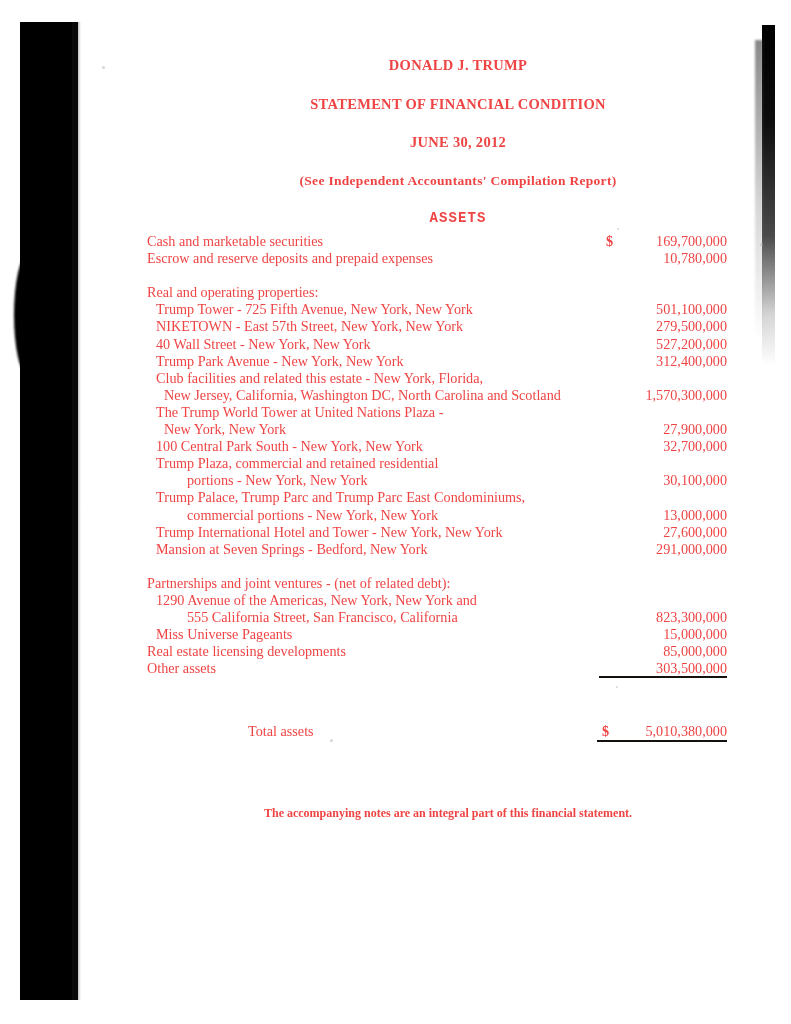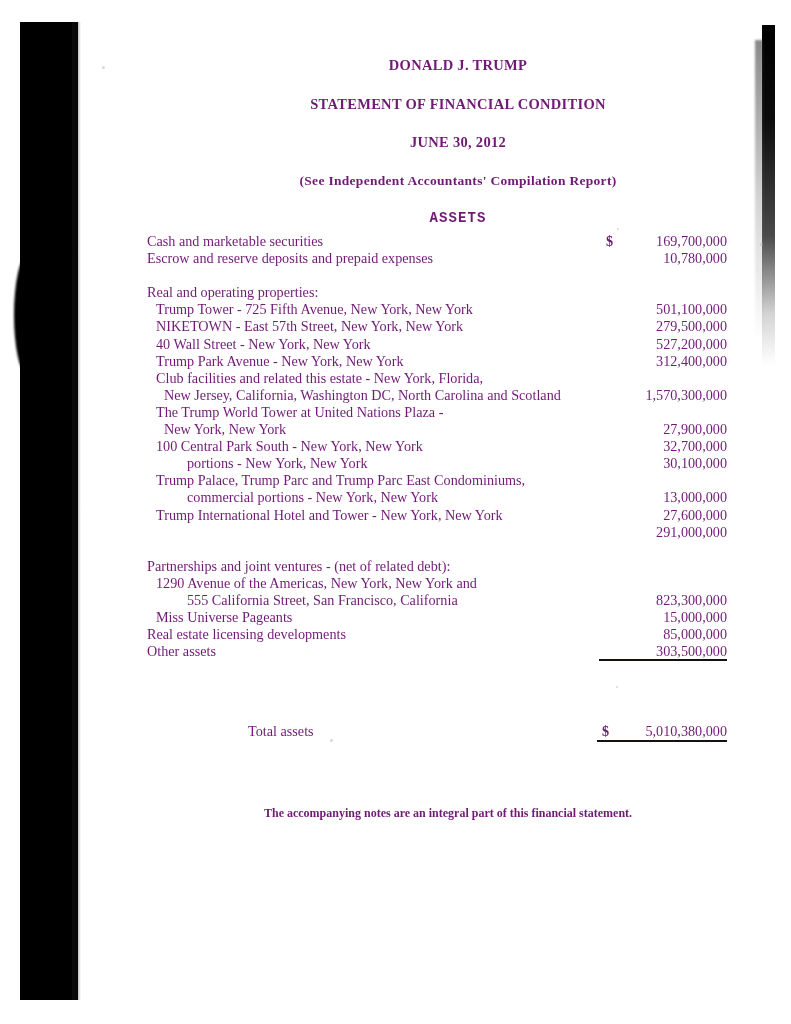--- a/index.html
+++ b/index.html
@@ -8,21 +8,21 @@
     padding: 0;
     background: #ffffff;
   }
   #page {
     position: relative;
     width: 791px;
     height: 1024px;
     background: #ffffff;
     overflow: hidden;
     font-family: "Liberation Serif", "DejaVu Serif", serif;
-    color: #701a75;
+    color: #ef4444;
   }
 
   
   .scan-bar-left {
     position: absolute;
     left: 20px;
     top: 22px;
     width: 58px;
     height: 978px;
     background: #000000;
@@ -234,25 +234,26 @@
         <div class="row ind-0"><span class="label">Real and operating properties:</span></div>
         <div class="row ind-1"><span class="label">Trump Tower - 725 Fifth Avenue, New York, New York</span><span class="amount">501,100,000</span></div>
         <div class="row ind-1"><span class="label">NIKETOWN - East 57th Street, New York, New York</span><span class="amount">279,500,000</span></div>
         <div class="row ind-1"><span class="label">40 Wall Street - New York, New York</span><span class="amount">527,200,000</span></div>
         <div class="row ind-1"><span class="label">Trump Park Avenue - New York, New York</span><span class="amount">312,400,000</span></div>
         <div class="row ind-1"><span class="label">Club facilities and related this estate - New York, Florida,</span></div>
         <div class="row ind-2"><span class="label">New Jersey, California, Washington DC, North Carolina and Scotland</span><span class="amount">1,570,300,000</span></div>
         <div class="row ind-1"><span class="label">The Trump World Tower at United Nations Plaza -</span></div>
         <div class="row ind-2"><span class="label">New York, New York</span><span class="amount">27,900,000</span></div>
         <div class="row ind-1"><span class="label">100 Central Park South - New York, New York</span><span class="amount">32,700,000</span></div>
+        <div class="row ind-1"><span class="label">Trump Plaza, commercial and retained residential</span></div>
         <div class="row ind-3"><span class="label">portions - New York, New York</span><span class="amount">30,100,000</span></div>
         <div class="row ind-1"><span class="label">Trump Palace, Trump Parc and Trump Parc East Condominiums,</span></div>
         <div class="row ind-3"><span class="label">commercial portions - New York, New York</span><span class="amount">13,000,000</span></div>
         <div class="row ind-1"><span class="label">Trump International Hotel and Tower - New York, New York</span><span class="amount">27,600,000</span></div>
-        <div class="row ind-1"><span class="amount">291,000,000</span></div>
+        <div class="row ind-1"><span class="label">Mansion at Seven Springs - Bedford, New York</span><span class="amount">291,000,000</span></div>
         <div class="spacer"></div>
         <div class="row ind-0"><span class="label">Partnerships and joint ventures - (net of related debt):</span></div>
         <div class="row ind-1"><span class="label">1290 Avenue of the Americas, New York, New York and</span></div>
         <div class="row ind-3"><span class="label">555 California Street, San Francisco, California</span><span class="amount">823,300,000</span></div>
         <div class="row ind-1"><span class="label">Miss Universe Pageants</span><span class="amount">15,000,000</span></div>
         <div class="row ind-0"><span class="label">Real estate licensing developments</span><span class="amount">85,000,000</span></div>
         <div class="row ind-0"><span class="label">Other assets</span><span class="amount">303,500,000</span><span class="rule-above" style="top: 16px;"></span></div>
       </div>
 
     <div class="total-block">

